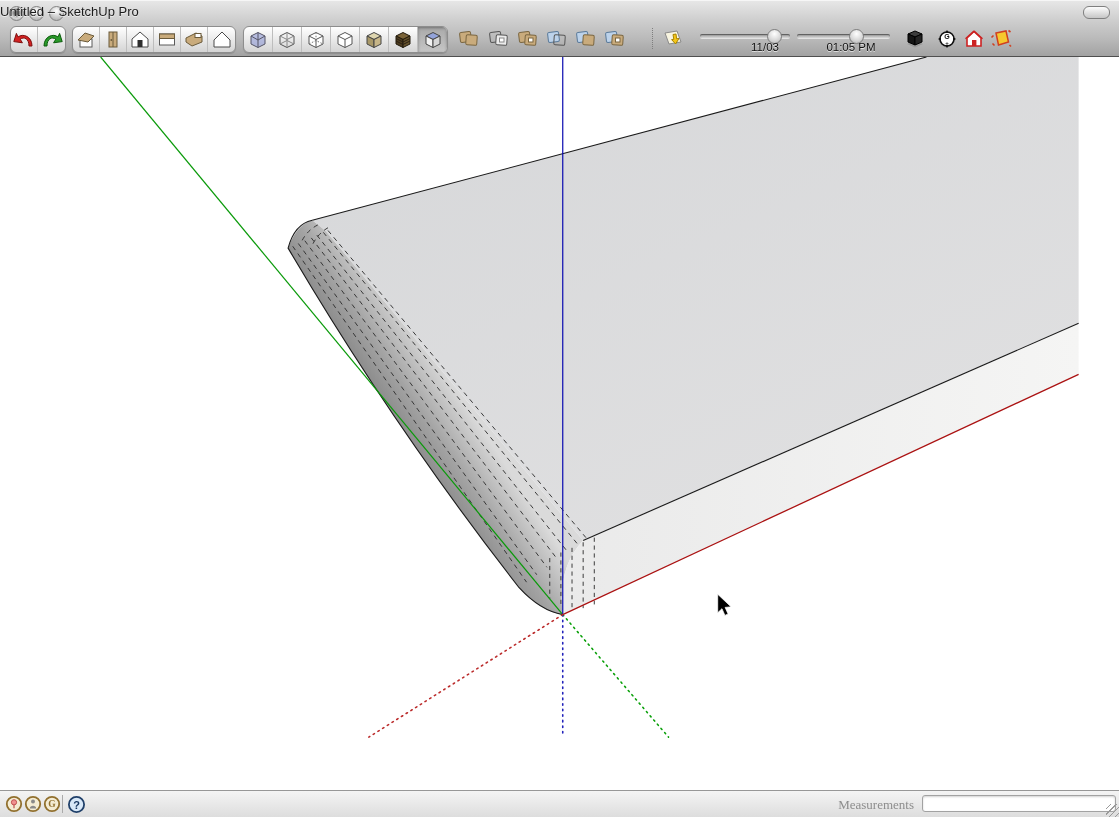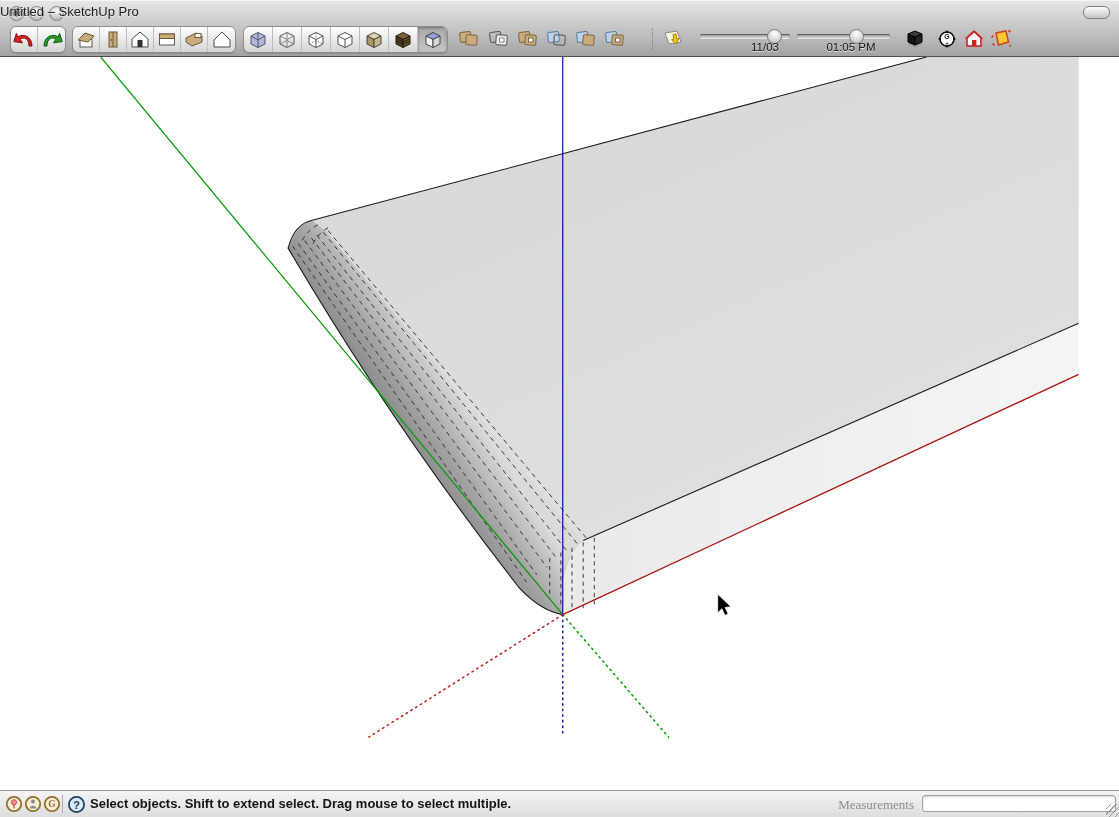--- a/index.html
+++ b/index.html
@@ -355,17 +355,16 @@
       <text x="9" y="12.4" text-anchor="middle" font-size="9.5" font-weight="bold" fill="#91702e" font-family="Liberation Serif, serif">G</text>
     </svg>
   </span>
   <span class="sb-sep"></span>
   <span class="coin" style="left:67px">
     <svg width="19" height="19" viewBox="0 0 19 19">
       <circle cx="9.5" cy="9.5" r="7.6" fill="#d8e8f8" stroke="#20406a" stroke-width="1.8"></circle>
       <text x="9.5" y="13.6" text-anchor="middle" font-size="11" font-weight="bold" fill="#15345e" font-family="Liberation Sans, sans-serif">?</text>
     </svg>
   </span>
-  <span class="hint">Select objects. Shift to extend select. Drag mouse to select multiple.</span>
   <span class="meas-label">Measurements</span>
   <input class="meas-input" type="text" value="" style="">
   <span class="grip"></span>
 </div>
 
 </body></html>

